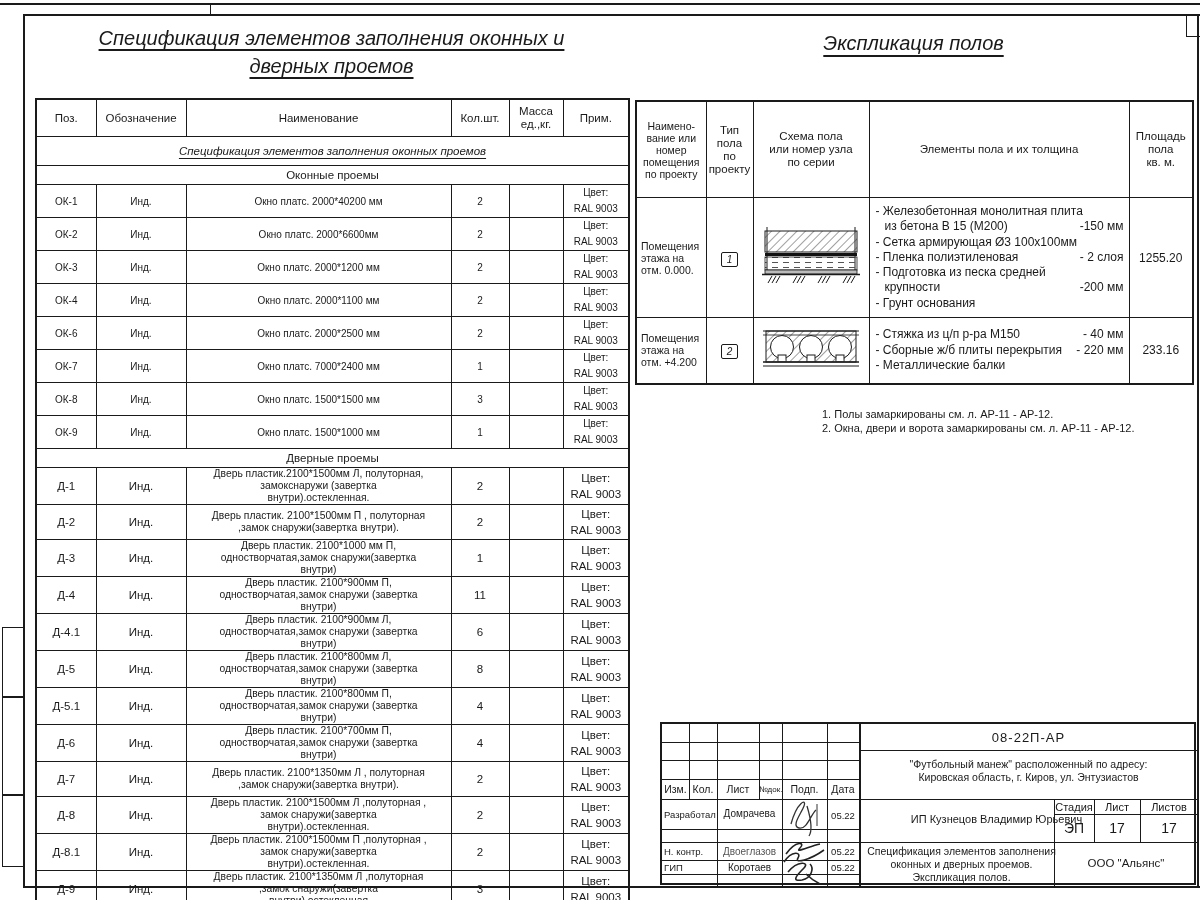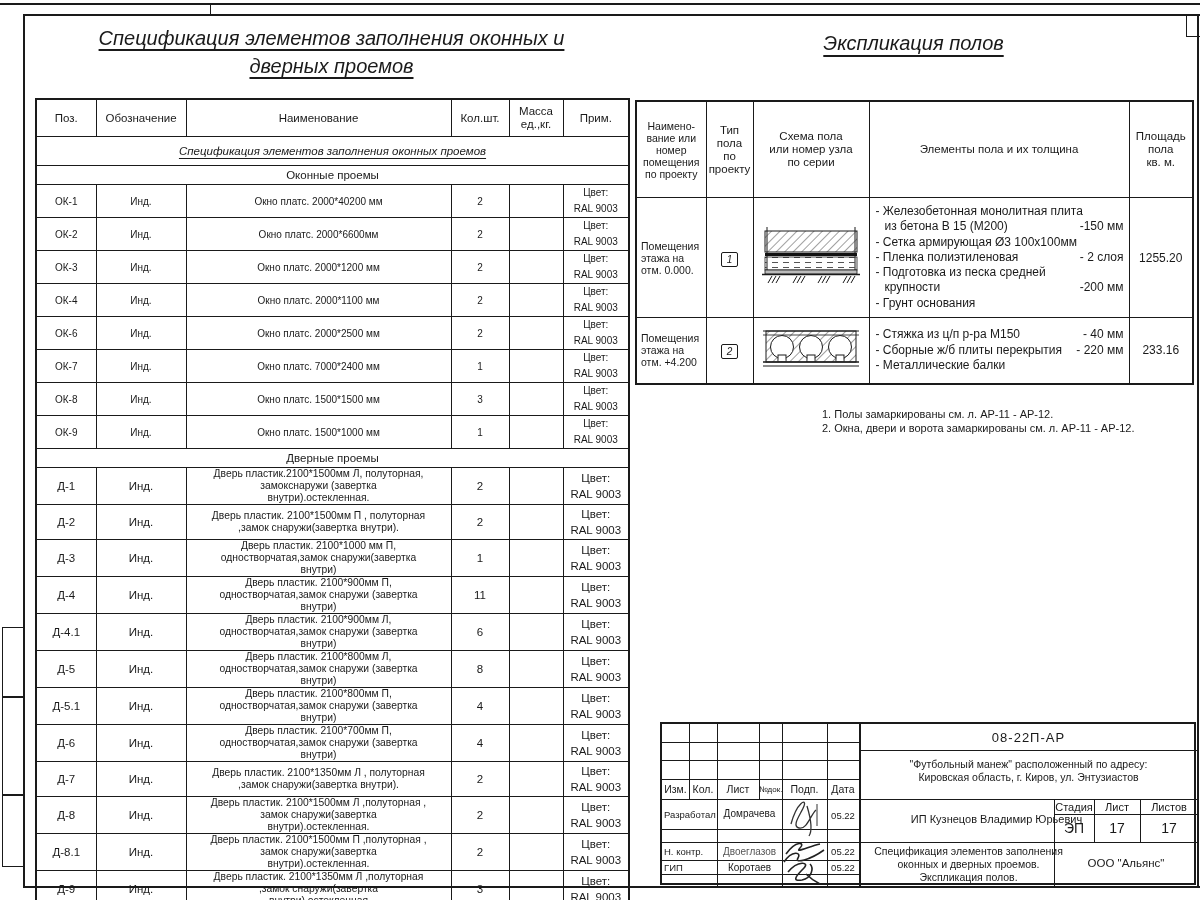--- a/index.html
+++ b/index.html
@@ -522,17 +522,17 @@
   <div class="txt tb-code" style="left:197px;top:6px;width:339px;">08-22П-АР</div>
   <div class="txt tb-object pre" style="left:197px;top:34px;width:339px;">"Футбольный манеж" расположенный по адресу:
 Кировская область, г. Киров, ул. Энтузиастов</div>
   <div class="txt tb-client" style="left:197px;top:89px;width:195px;">ИП Кузнецов Владимир Юрьевич</div>
   <div class="txt tb-slabel" style="left:392px;top:77px;width:40px;">Стадия</div>
   <div class="txt tb-slabel" style="left:432px;top:77px;width:46px;">Лист</div>
   <div class="txt tb-slabel" style="left:478px;top:77px;width:58px;">Листов</div>
   <div class="txt tb-sval" style="left:392px;top:96px;width:40px;">ЭП</div>
   <div class="txt tb-sval" style="left:432px;top:96px;width:46px;">17</div>
   <div class="txt tb-sval" style="left:478px;top:96px;width:58px;">17</div>
-  <div class="txt tb-doctitle pre" style="left:209px;top:121px;width:195px;">Спецификация элементов заполнения
+  <div class="txt tb-doctitle pre" style="left:202px;top:121px;width:195px;">Спецификация элементов заполнения
 оконных и дверных проемов.
 Экспликация полов.</div>
   <div class="txt tb-company" style="left:392px;top:133px;width:144px;">ООО "Альянс"</div>
 </div>
 
 </body></html>

